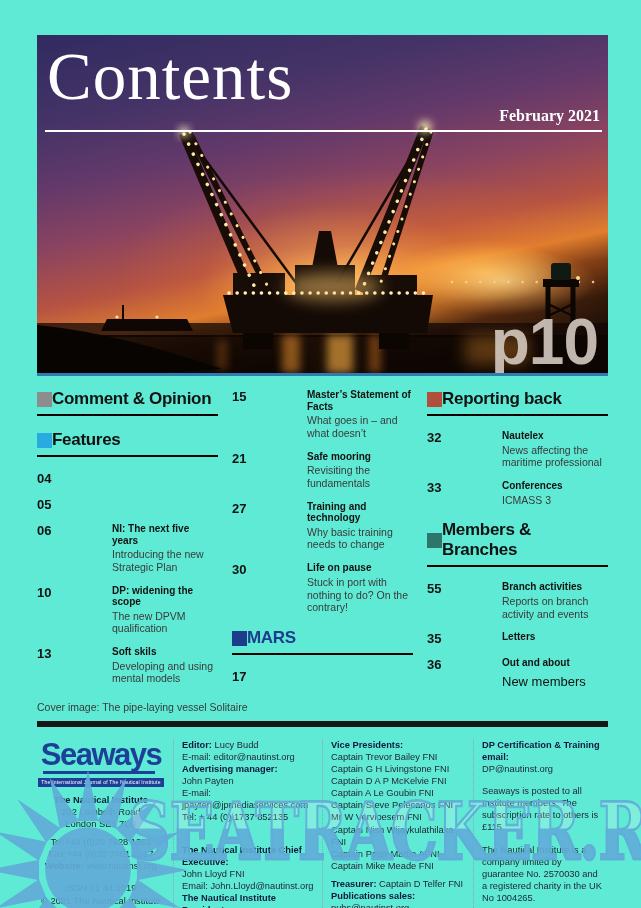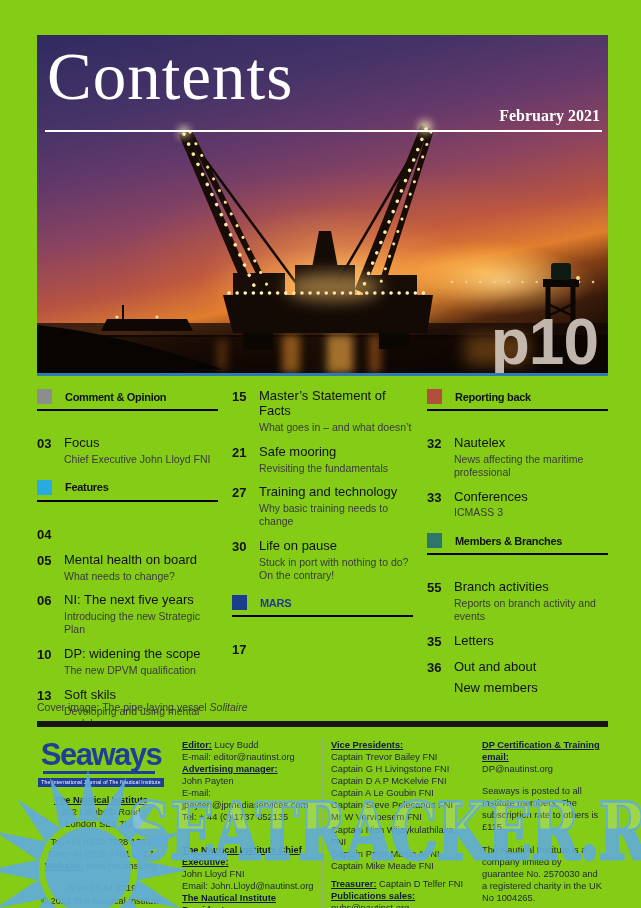--- a/index.html
+++ b/index.html
@@ -1,16 +1,16 @@
 <!DOCTYPE html>
 <html><head>
 <meta charset="utf-8">
 <style>
   html,body{margin:0;padding:0;background:#fff;}
-  .page{position:relative;width:641px;height:908px;background:#84cc16;overflow:hidden;
+  .page{position:relative;width:641px;height:908px;background:#5eead4;overflow:hidden;
         font-family:"Liberation Sans",sans-serif;color:#1a1a1a;}
 
   
   .photo{position:absolute;left:37px;top:35px;width:571px;height:338px;overflow:hidden;
     border-bottom:3px solid #2f7cb3;
     background-image:
       radial-gradient(ellipse 120px 45px at 78% 70%, rgba(255,180,70,.85), rgba(255,140,40,0) 70%),
       radial-gradient(ellipse 210px 62px at 55% 76%, rgba(255,160,50,.8), rgba(255,120,30,0) 75%),
       radial-gradient(ellipse 330px 130px at 60% 70%, rgba(235,120,45,.45), rgba(200,90,30,0) 80%),
       radial-gradient(ellipse 60px 90px at 52% 95%, rgba(255,160,50,.55), rgba(255,140,40,0) 75%),
@@ -20,45 +20,45 @@
     font-weight:400;font-size:67px;line-height:1;color:#fff;letter-spacing:1px;}
   .cover-date{position:absolute;right:8px;top:72px;font-family:"Liberation Serif",serif;
     font-weight:700;font-size:16px;color:#fff;}
   .cover-rule{position:absolute;left:8px;right:6px;top:95px;height:2px;background:#fff;}
   .page-ref{position:absolute;right:10px;bottom:-6px;font-weight:700;font-size:64px;
     color:rgba(208,198,188,.92);letter-spacing:-1px;}
 
   
   .toc{position:absolute;left:37px;top:389px;width:571px;display:flex;gap:14px;}
   .toc-col{width:181px;flex:0 0 181px;}
-  .sec{display:flex;align-items:center;gap:13px;font-weight:700;font-size:11px;color:#121212;
-       padding-bottom:5px;border-bottom:2px solid #000;margin-bottom:25px;letter-spacing:-.3px;}
+  .sec{display:flex;align-items:center;gap:0;font-weight:700;font-size:17px;color:#121212;
+       padding-bottom:5px;border-bottom:2px solid #000;margin-bottom:14px;letter-spacing:-.3px;}
   .sec .sq{width:15px;height:15px;flex:0 0 15px;}
   .sec.mt{margin-top:14px;}
-  .item{display:flex;margin-bottom:11px;}
+  .item{display:flex;margin-bottom:11px;gap:48px;}
   .item .pg{flex:0 0 27px;font-weight:700;font-size:13px;color:#121212;}
-  .item .tt{display:block;font-weight:400;font-size:13px;color:#121212;line-height:1.15;}
+  .item .tt{display:block;font-weight:700;font-size:10px;color:#121212;line-height:1.15;}
   .item .st{display:block;font-size:10.5px;color:#3a3a3a;line-height:1.22;margin-top:2px;}
   .item .tt2{display:block;font-weight:400;font-size:13px;color:#121212;line-height:1.15;margin-top:6px;}
 
   
   .cover-caption{position:absolute;left:37px;top:701px;font-size:10.5px;color:#3a3a3a;}
-  .cover-caption .it{font-style:italic;}
+  .cover-caption .it{}
   .black-bar{position:absolute;left:37px;top:721px;width:571px;height:6px;background:#161616;}
 
   
   .footer{position:absolute;left:37px;top:739px;width:571px;display:flex;
           font-size:9.3px;line-height:1.3;color:#232838;}
   .fcol{padding:0 8px;}
   .fcol + .fcol{border-left:1px dotted #94a0b4;}
   .fcol-a{flex:0 0 128px;text-align:center;padding-left:0;}
   .fcol-b{flex:0 0 132px;}
   .fcol-c{flex:0 0 134px;}
   .fcol-d{flex:0 0 120px;}
-  .lbl{font-weight:700;color:#101a3e;text-decoration:underline;}
+  .lbl{font-weight:700;color:#101a3e;}
   .gap6{height:6px;} .gap10{height:10px;}
   .logo-text{font-weight:700;font-size:31px;letter-spacing:-1.5px;color:#1d3f97;line-height:1;display:block;}
   .logo-swash{height:3px;background:#1d3f97;margin:1px 10px 1px 6px;}
   .logo-bar{display:inline-block;background:#1d3f97;color:#fff;font-size:5px;line-height:1.4;
             padding:1px 3px;margin-bottom:7px;letter-spacing:.2px;}
 
   
   .wm{position:absolute;inset:0;pointer-events:none;z-index:6;}
   .wm-sun{position:absolute;left:-14px;top:768px;width:204px;height:204px;opacity:.93;}
   .wm-text{position:absolute;left:128px;top:786px;font-family:"DejaVu Serif",serif;font-weight:700;
@@ -137,40 +137,29 @@
     <div class="page-ref">p10</div>
   </div>
 
   <div class="toc">
 
     <div class="toc-col">
       <div class="sec">
         <span class="sq" style="background-color: rgb(141, 141, 141);"></span>
         <span>Comment &amp; Opinion</span>
       </div>
-      <div class="item">
-        <span class="pg">03</span>
-        <span>
-            <span class="tt">Focus</span>
-              <span class="st">Chief Executive John Lloyd FNI</span>
-          </span>
-      </div>
       <div class="sec mt">
         <span class="sq" style="background-color: rgb(41, 171, 226);"></span>
         <span>Features</span>
       </div>
       <div class="item">
         <span class="pg">04</span>
       </div>
       <div class="item">
         <span class="pg">05</span>
-        <span>
-            <span class="tt">Mental health on board</span>
-              <span class="st">What needs to change?</span>
-          </span>
       </div>
       <div class="item">
         <span class="pg">06</span>
         <span>
             <span class="tt">NI: The next five years</span>
               <span class="st">Introducing the new Strategic Plan</span>
           </span>
       </div>
       <div class="item">
         <span class="pg">10</span>

